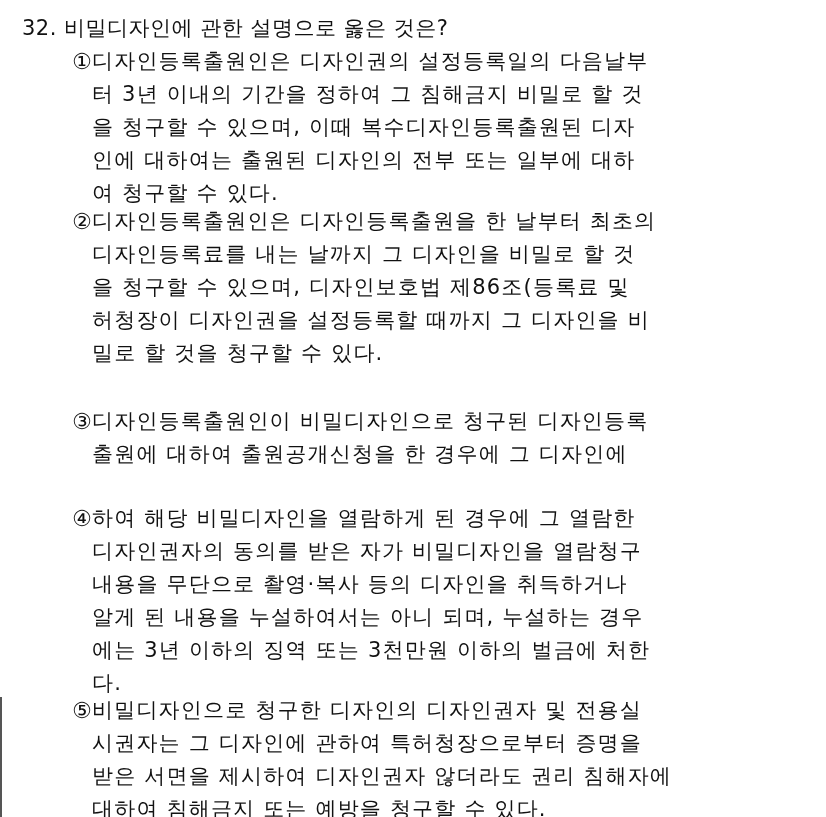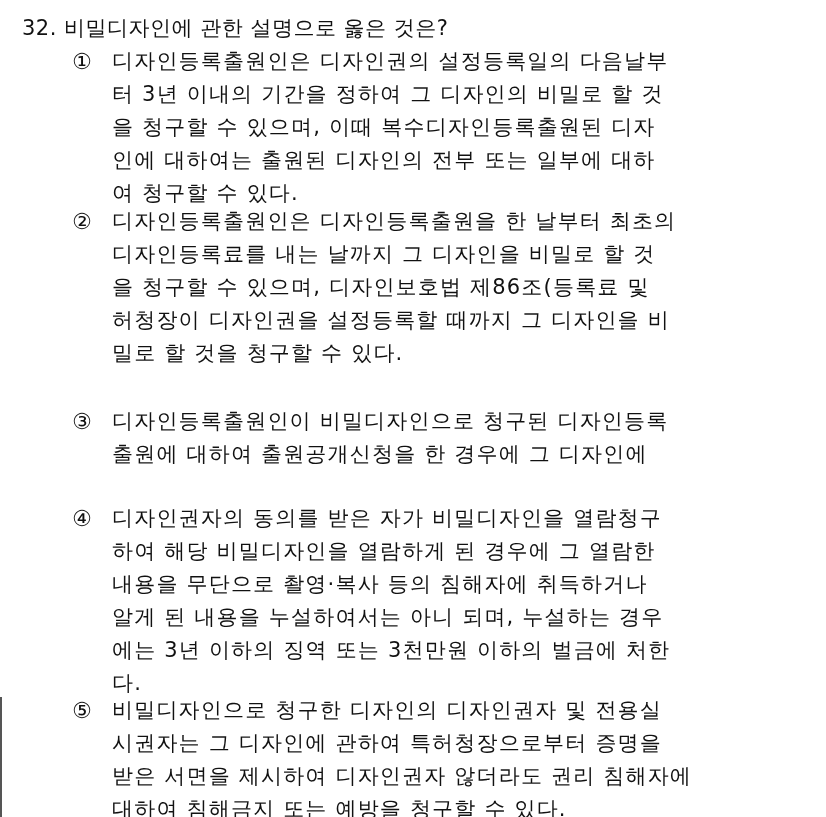--- a/index.html
+++ b/index.html
@@ -13,38 +13,38 @@
     white-space: nowrap;
   }
   .option {
     position: absolute; left: 72px; width: 700px;
   }
   .option .num {
     position: absolute; left: 0; top: 0;
     font-size: 22px; line-height: 33px;
   }
   .option .line {
-    display: block; margin-left: 40px;
+    display: block; margin-left: 20px;
     font-size: 21px; line-height: 33px; letter-spacing: 1.2px;
     white-space: nowrap;
   }
   .margin-rule {
     position: absolute; left: 0px; top: 697px; width: 2px; height: 120px;
     background: #555555;
   }
 </style>
 </head>
 <body>
 
 <div class="question-title">32. 비밀디자인에 관한 설명으로 옳은 것은?</div>
 
 <div class="option" style="top:45px;">
   <span class="num">①</span>
   <span class="line">디자인등록출원인은 디자인권의 설정등록일의 다음날부</span>
-  <span class="line">터 3년 이내의 기간을 정하여 그 디자인의 비밀로 할 것</span>
+  <span class="line">터 3년 이내의 기간을 정하여 그 침해금지 비밀로 할 것</span>
   <span class="line">을 청구할 수 있으며, 이때 복수디자인등록출원된 디자</span>
   <span class="line">인에 대하여는 출원된 디자인의 전부 또는 일부에 대하</span>
   <span class="line">여 청구할 수 있다.</span>
 </div>
 
 <div class="option" style="top:205px;">
   <span class="num">②</span>
   <span class="line">디자인등록출원인은 디자인등록출원을 한 날부터 최초의</span>
   <span class="line">디자인등록료를 내는 날까지 그 디자인을 비밀로 할 것</span>
   <span class="line">을 청구할 수 있으며, 디자인보호법 제86조(등록료 및</span>
@@ -53,23 +53,23 @@
 </div>
 
 <div class="option" style="top:405px;">
   <span class="num">③</span>
   <span class="line">디자인등록출원인이 비밀디자인으로 청구된 디자인등록</span>
   <span class="line">출원에 대하여 출원공개신청을 한 경우에 그 디자인에</span>
 </div>
 
 <div class="option" style="top:502px;">
   <span class="num">④</span>
+  <span class="line">하여 해당 비밀디자인을 열람하게 된 경우에 그 열람한</span>
   <span class="line">디자인권자의 동의를 받은 자가 비밀디자인을 열람청구</span>
-  <span class="line">하여 해당 비밀디자인을 열람하게 된 경우에 그 열람한</span>
-  <span class="line">내용을 무단으로 촬영·복사 등의 침해자에 취득하거나</span>
+  <span class="line">내용을 무단으로 촬영·복사 등의 디자인을 취득하거나</span>
   <span class="line">알게 된 내용을 누설하여서는 아니 되며, 누설하는 경우</span>
   <span class="line">에는 3년 이하의 징역 또는 3천만원 이하의 벌금에 처한</span>
   <span class="line">다.</span>
 </div>
 
 <div class="option" style="top:694px;">
   <span class="num">⑤</span>
   <span class="line">비밀디자인으로 청구한 디자인의 디자인권자 및 전용실</span>
   <span class="line">시권자는 그 디자인에 관하여 특허청장으로부터 증명을</span>
   <span class="line">받은 서면을 제시하여 디자인권자 않더라도 권리 침해자에</span>

